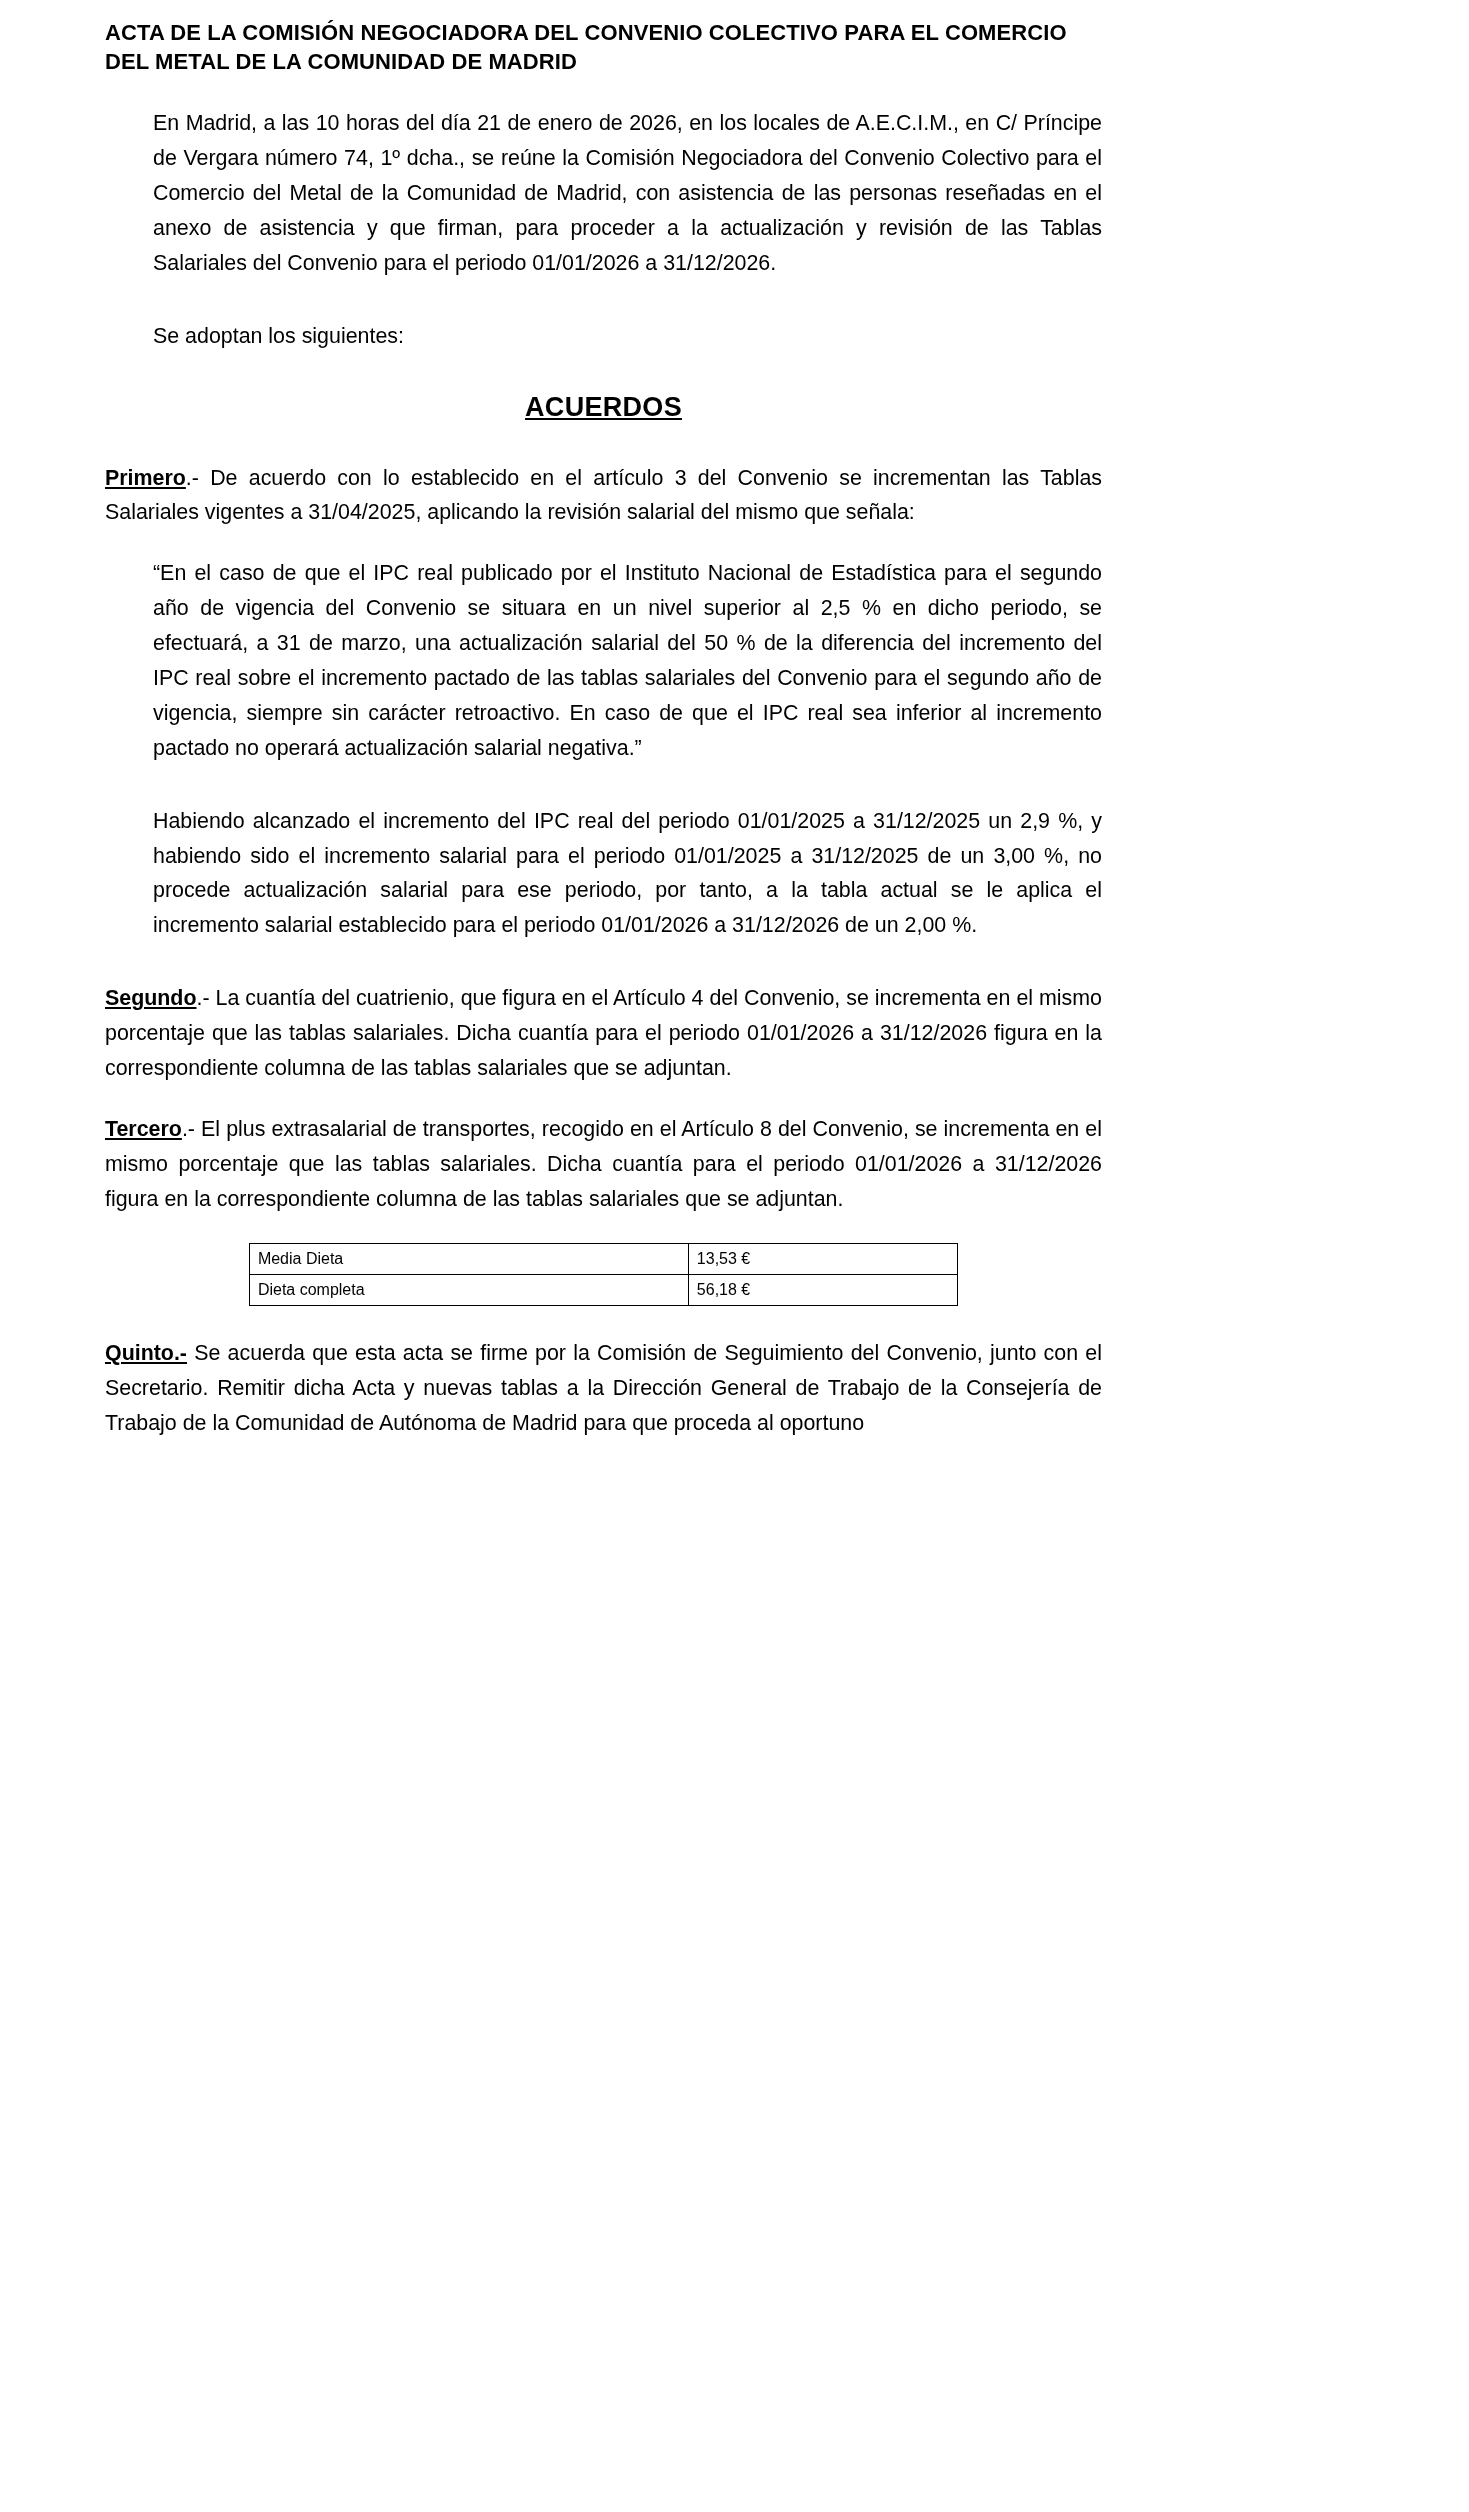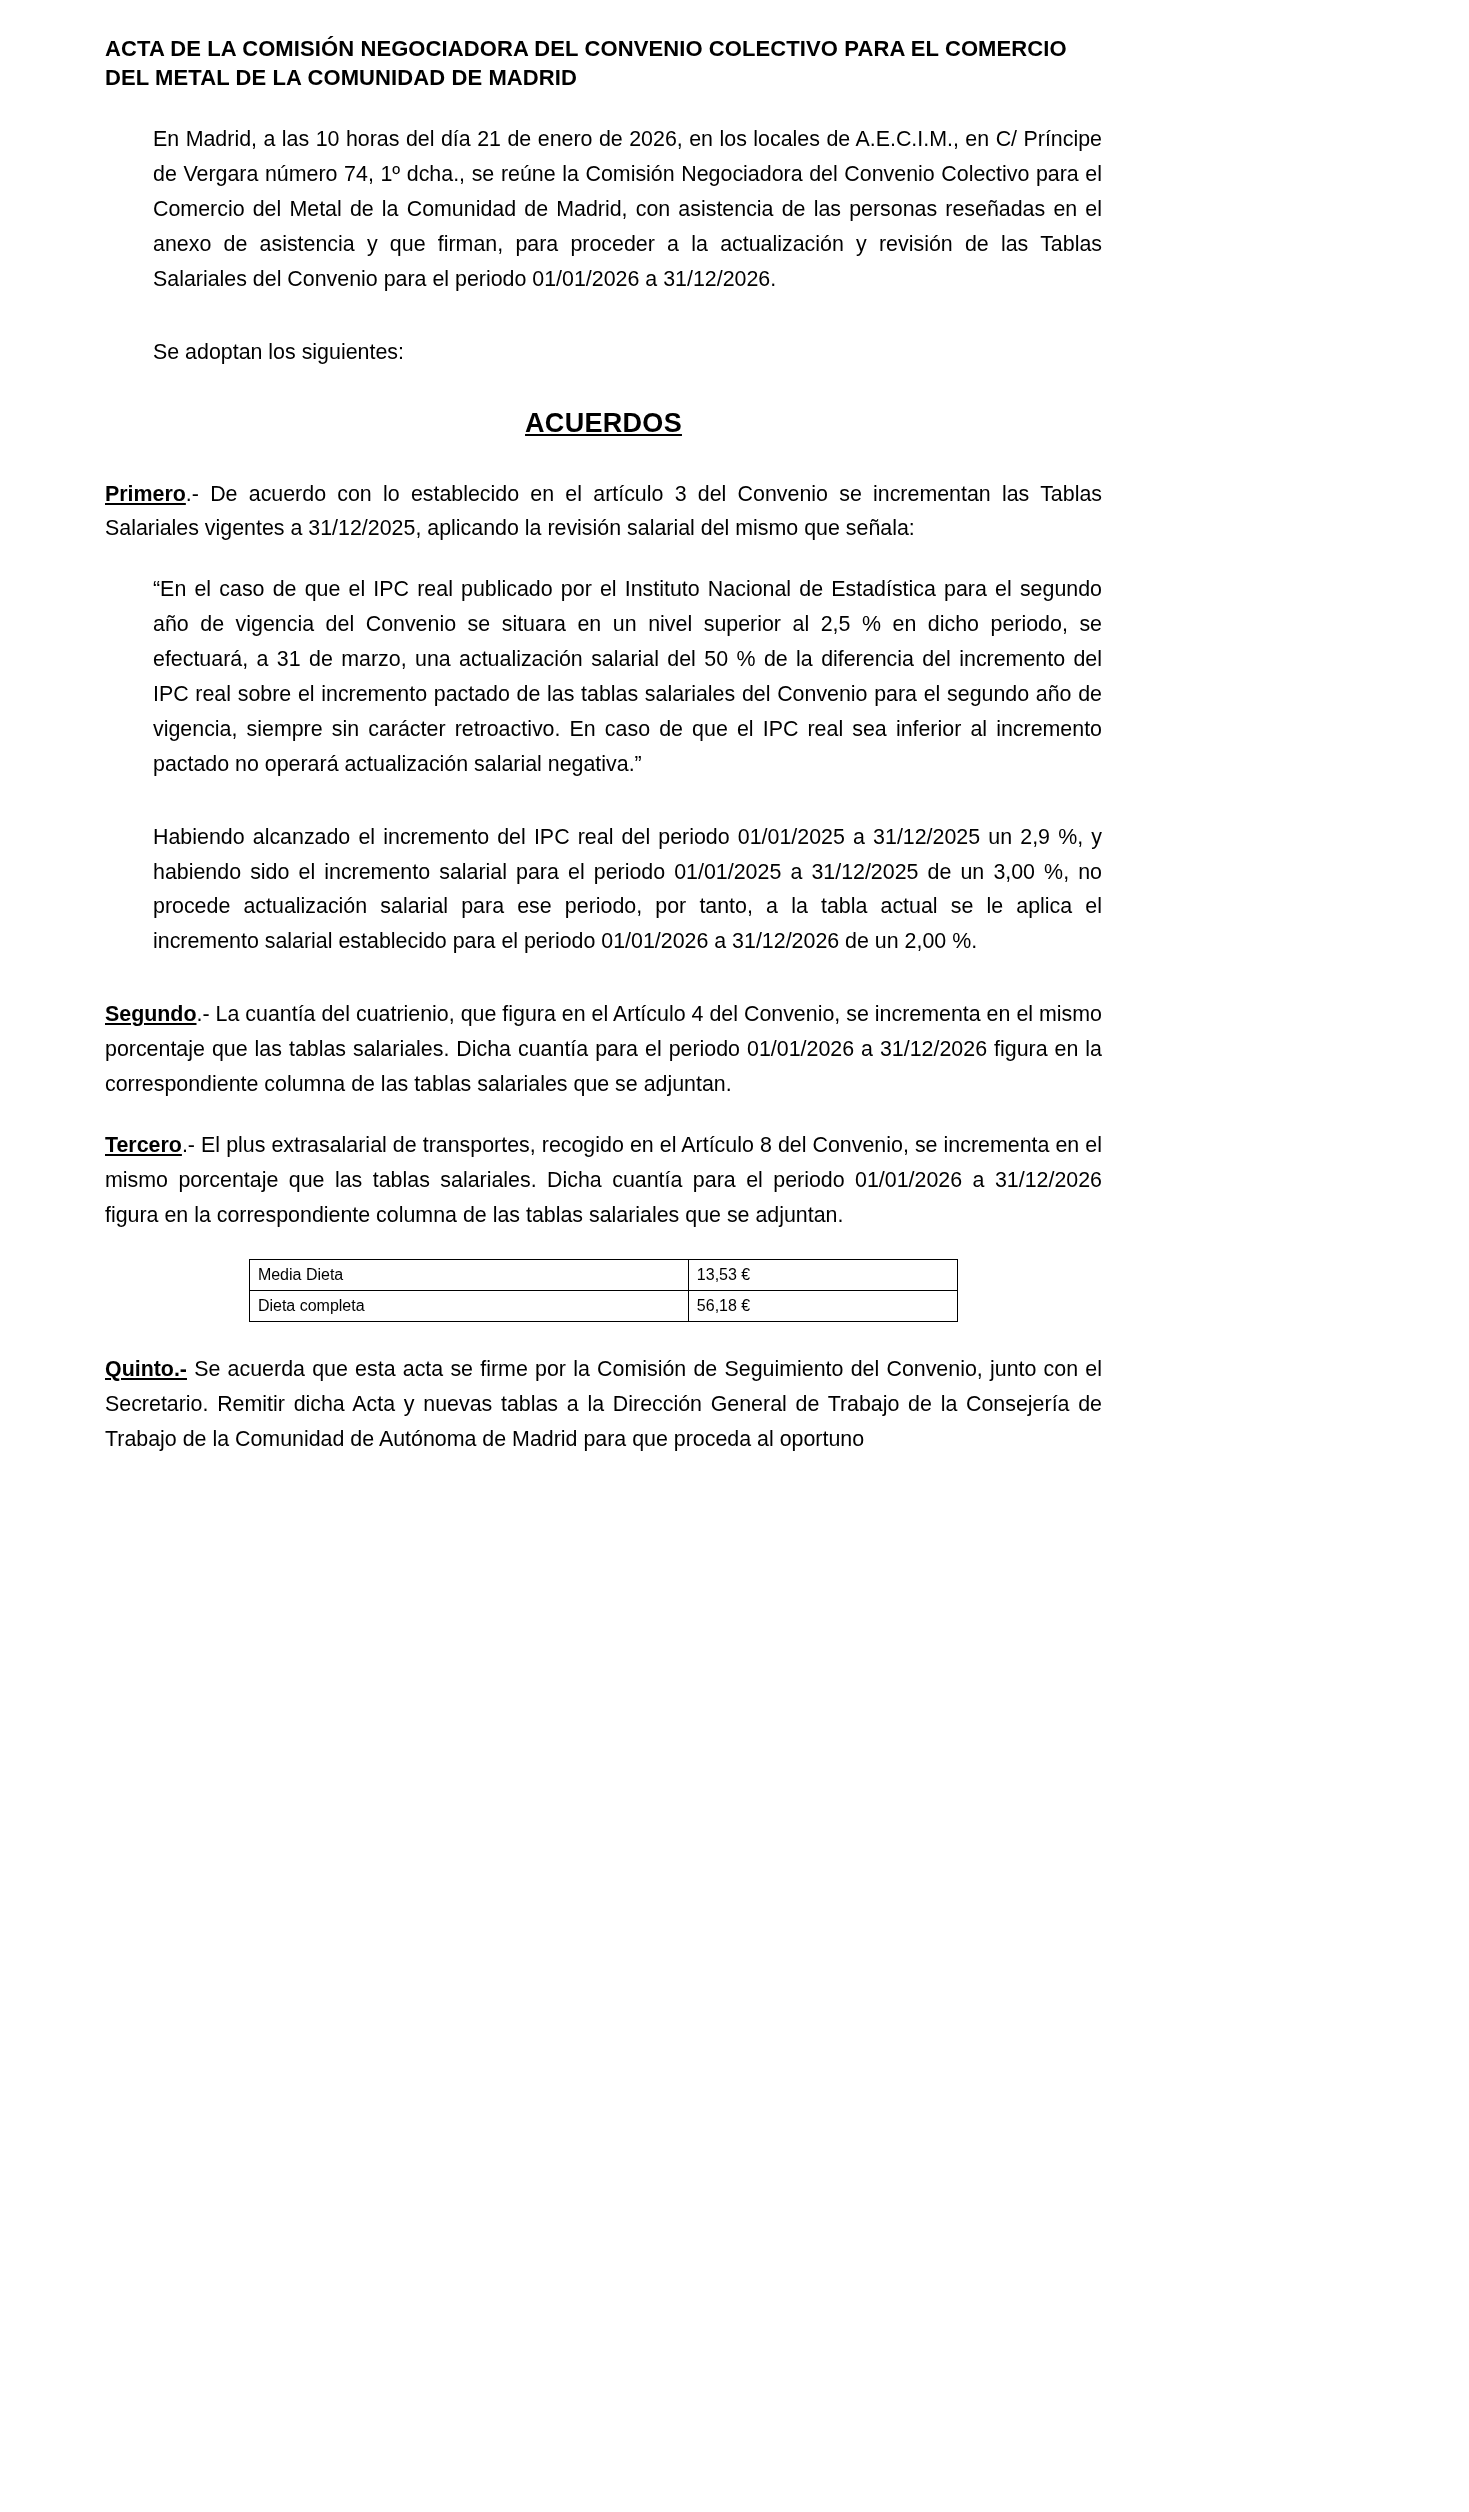--- a/index.html
+++ b/index.html
@@ -9,21 +9,21 @@
   }
   body {
     width: 1470px;
     font-family: "Liberation Sans", sans-serif;
     color: #000000;
   }
   .page {
     width: 1207px;
     min-height: 2512px;
     box-sizing: border-box;
-    padding: 35px 105px 35px 105px;
+    padding: 19px 105px 35px 105px;
     background: #ffffff;
   }
   .doc-title {
     font-size: 22px;
     font-weight: bold;
     line-height: 1.30;
     letter-spacing: 0.1px;
     margin: 0 0 30px 0;
     text-align: left;
   }
@@ -74,21 +74,21 @@
 <div class="page">
 
   <h1 class="doc-title">ACTA DE LA COMISIÓN NEGOCIADORA DEL CONVENIO COLECTIVO PARA EL COMERCIO DEL METAL DE LA COMUNIDAD DE MADRID</h1>
 
   <p class="para loose">En Madrid, a las 10 horas del día 21 de enero de 2026, en los locales de A.E.C.I.M., en C/ Príncipe de Vergara número 74, 1º dcha., se reúne la Comisión Negociadora del Convenio Colectivo para el Comercio del Metal de la Comunidad de Madrid, con asistencia de las personas reseñadas en el anexo de asistencia y que firman, para proceder a la actualización y revisión de las Tablas Salariales del Convenio para el periodo 01/01/2026 a 31/12/2026.</p>
 
   <p class="para loose">Se adoptan los siguientes:</p>
 
   <p class="center">ACUERDOS</p>
 
-  <p class="para"><span class="lead">Primero</span><span>.- De acuerdo con lo establecido en el artículo 3 del Convenio se incrementan las Tablas Salariales vigentes a 31/12/2025, aplicando la revisión salarial del mismo que señala:</span></p>
+  <p class="para"><span class="lead">Primero</span><span>.- De acuerdo con lo establecido en el artículo 3 del Convenio se incrementan las Tablas Salariales vigentes a 31/04/2025, aplicando la revisión salarial del mismo que señala:</span></p>
 
   <p class="para loose">“En el caso de que el IPC real publicado por el Instituto Nacional de Estadística para el segundo año de vigencia del Convenio se situara en un nivel superior al 2,5 % en dicho periodo, se efectuará, a 31 de marzo, una actualización salarial del 50 % de la diferencia del incremento del IPC real sobre el incremento pactado de las tablas salariales del Convenio para el segundo año de vigencia, siempre sin carácter retroactivo. En caso de que el IPC real sea inferior al incremento pactado no operará actualización salarial negativa.”</p>
 
   <p class="para loose">Habiendo alcanzado el incremento del IPC real del periodo 01/01/2025 a 31/12/2025 un 2,9 %, y habiendo sido el incremento salarial para el periodo 01/01/2025 a 31/12/2025 de un 3,00 %, no procede actualización salarial para ese periodo, por tanto, a la tabla actual se le aplica el incremento salarial establecido para el periodo 01/01/2026 a 31/12/2026 de un 2,00 %.</p>
 
   <p class="para"><span class="lead">Segundo</span><span>.- La cuantía del cuatrienio, que figura en el Artículo 4 del Convenio, se incrementa en el mismo porcentaje que las tablas salariales. Dicha cuantía para el periodo 01/01/2026 a 31/12/2026 figura en la correspondiente columna de las tablas salariales que se adjuntan.</span></p>
 
   <p class="para"><span class="lead">Tercero</span><span>.- El plus extrasalarial de transportes, recogido en el Artículo 8 del Convenio, se incrementa en el mismo porcentaje que las tablas salariales. Dicha cuantía para el periodo 01/01/2026 a 31/12/2026 figura en la correspondiente columna de las tablas salariales que se adjuntan.</span></p>
 
 

